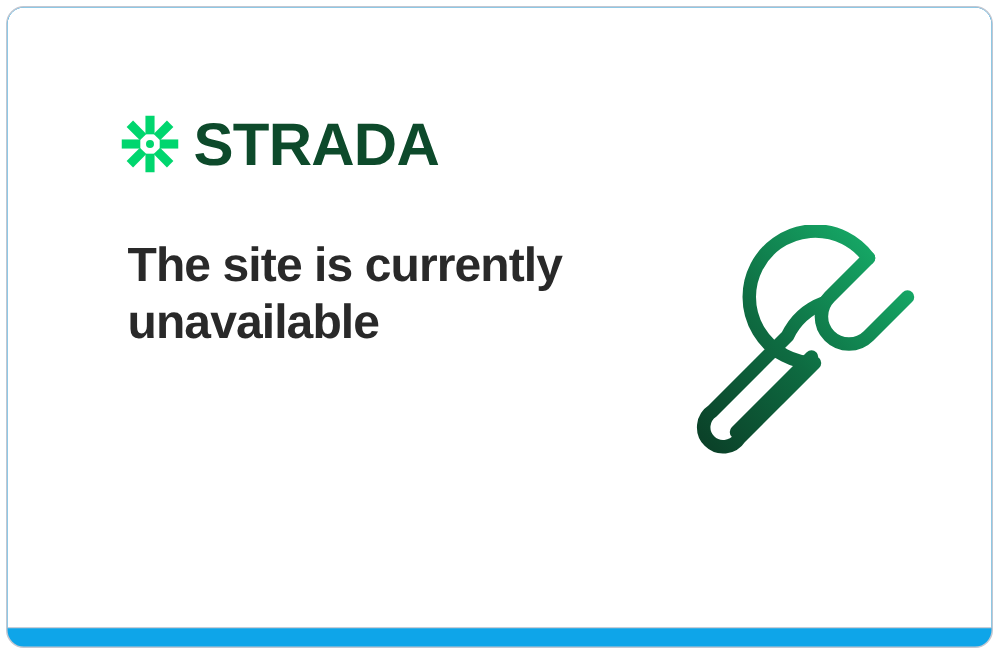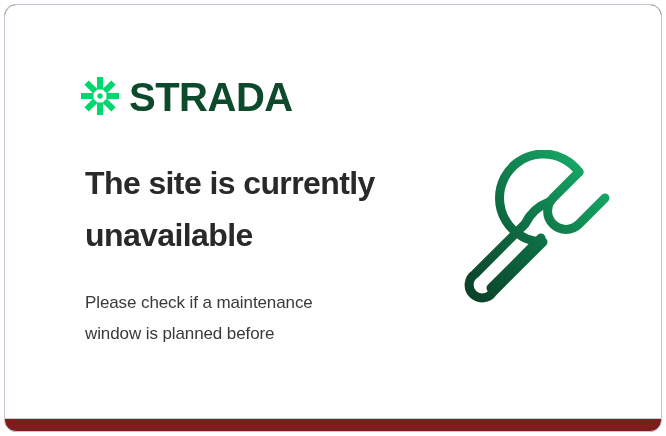--- a/index.html
+++ b/index.html
@@ -17,21 +17,21 @@
     -webkit-font-smoothing: antialiased;
   }
 
   
   .app-shell {
     position: absolute;
     left: 4px;
     top: 4px;
     width: 658px;
     height: 428px;
-    background: #7f1d1d;
+    background: #0ea5e9;
     border: 1px solid #c3c7d1;
     border-radius: 12px;
     overflow: hidden;
   }
 
   
   .content-card {
     position: absolute;
     left: 0px;
     top: 0px;
@@ -76,21 +76,21 @@
   .message-block {
     position: absolute;
     left: 80px;
     top: 152px;
     width: 340px;
   }
 
   .headline {
     font-family: "Liberation Sans", sans-serif;
     font-size: 32px;
-    line-height: 52px;
+    line-height: 38px;
     font-weight: 700;
     letter-spacing: -0.6px;
     color: #292929;
   }
 
   .subcopy {
     margin-top: 26px;
     font-family: "Liberation Sans", sans-serif;
     font-size: 17px;
     line-height: 31px;
@@ -137,22 +137,22 @@
             <circle cx="50" cy="50" r="7"></circle>
           </g>
         </svg>
       </span>
       <span class="brand-wordmark">STRADA</span>
     </div>
 
     <div class="message-block">
       <h1 class="headline">The site is currently unavailable</h1>
       <p class="subcopy">
-        <span>Please check if a maintenance</span><br>
-        <span>window is planned before</span><br>
+        <br>
+        <br>
       </p>
     </div>
 
     <div class="wrench-illustration">
       <svg viewBox="0 0 170 170" xmlns="http://www.w3.org/2000/svg" aria-hidden="true">
         <defs>
           <linearGradient id="wrenchGrad" x1="18" y1="150" x2="150" y2="28" gradientUnits="userSpaceOnUse">
             <stop offset="0" stop-color="#0b4229"></stop>
             <stop offset="0.45" stop-color="#0e6b41"></stop>
             <stop offset="1" stop-color="#16ad69"></stop>

